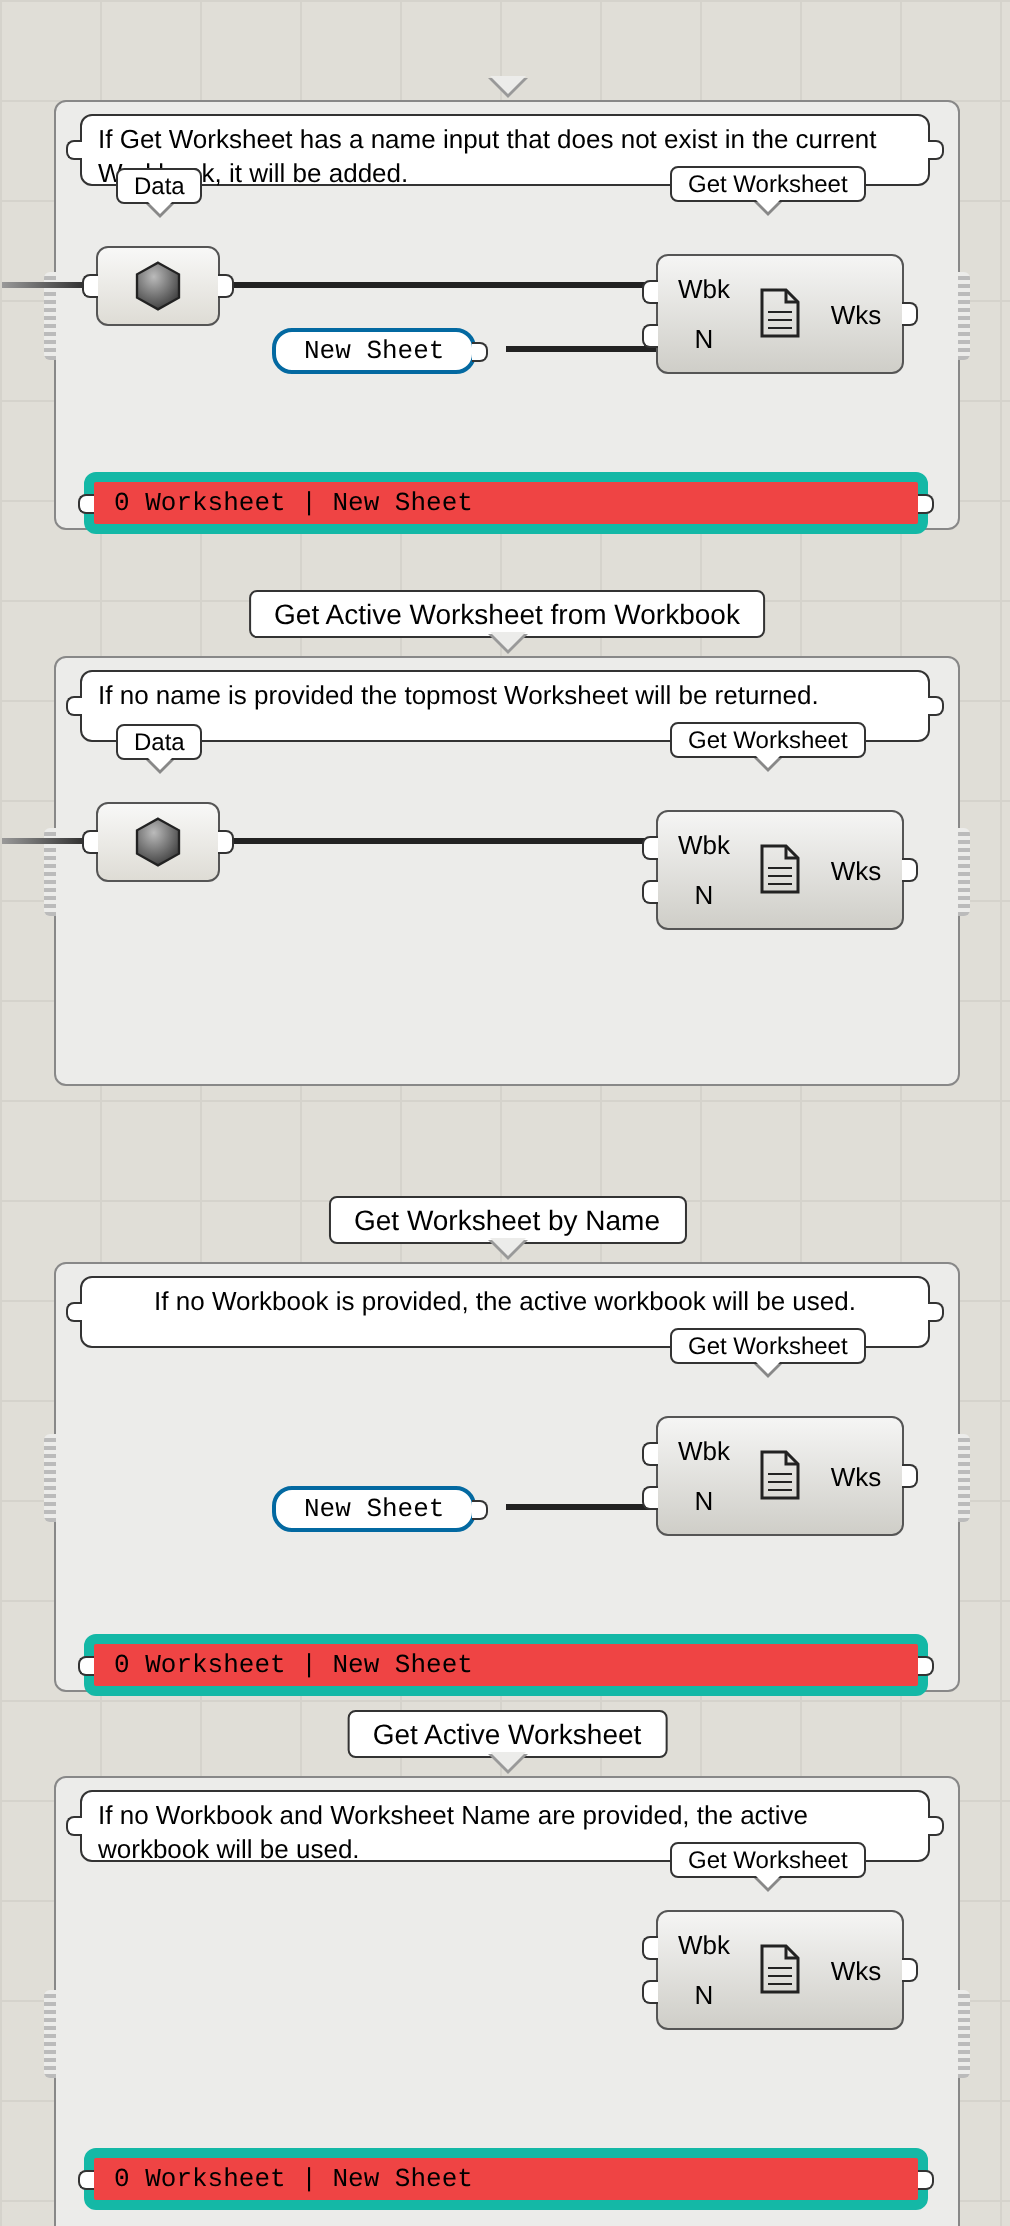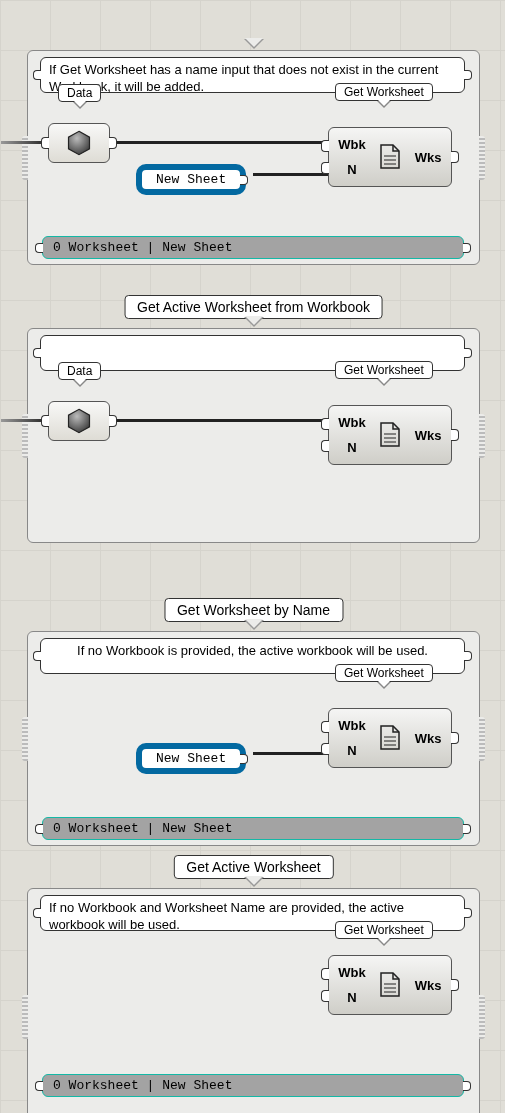--- a/index.html
+++ b/index.html
@@ -132,21 +132,21 @@
   .hex-port-l,.hex-port-r{
     position:absolute;width:8px;height:12px;background:#fff;border:1px solid #333;
     top:50%;transform:translateY(-50%);
   }
   .hex-port-l{left:-8px;border-radius:4px 0 0 4px;border-right:none;}
   .hex-port-r{right:-8px;border-radius:0 4px 4px 0;border-left:none;}
 
   .pill-node {
     position:absolute;
     background:#fff;
-    border:6px solid #0369a1;
+    border:2px solid #0369a1;
     border-radius:10px;
     font-family:"Courier New",monospace;
     font-size:13px;
     padding:2px 14px;
   }
   .pill-port-r{
     position:absolute;width:8px;height:10px;background:#fff;border:1px solid #333;
     top:50%;transform:translateY(-50%);
     right:-8px;border-radius:0 4px 4px 0;border-left:none;
   }
@@ -157,38 +157,37 @@
     background:linear-gradient(#f5f5f4,#cfcec8);
     border:1px solid #555;
     border-radius:6px;
   }
   .comp-inner{
     position:absolute;inset:4px;
     display:grid;
     grid-template-columns: 38px 1fr 38px;
     grid-template-rows: 1fr 1fr;
     align-items:center;
-    font-weight:bold;
   }
   .comp-label{font-size:13px;text-align:center;}
   .comp-icon{
     grid-row:1/3;grid-column:2;
     display:flex;align-items:center;justify-content:center;
   }
   .comp-port{
     position:absolute;width:8px;height:12px;background:#fff;border:1px solid #333;
   }
   .comp-port.l1{left:-8px;top:12px;border-radius:4px 0 0 4px;border-right:none;}
   .comp-port.l2{left:-8px;bottom:12px;border-radius:4px 0 0 4px;border-right:none;}
   .comp-port.r1{right:-8px;top:50%;transform:translateY(-50%);border-radius:0 4px 4px 0;border-left:none;}
 
   .result-panel{
     position:absolute;
-    background:#a3a3a3;
-    border:1px solid #14b8a6;
+    background:#ef4444;
+    border:5px solid #14b8a6;
     border-radius:6px;
     font-family:"Courier New",monospace;
     font-size:13px;
     padding:3px 10px;
   }
 
   .wire{position:absolute;background:#222;}
   .wire.h{height:3px;}
   .wire-grad{position:absolute;height:3px;background:linear-gradient(90deg,#999,#222);}
 </style>
@@ -269,20 +268,21 @@
   </div>
 </div>
 
 <div class="group" style="top:328px;height:215px;">
   <div class="group-handle"></div>
   <div class="group-handle right"></div>
   <div class="group-title-box">Get Active Worksheet from Workbook</div>
   <div class="group-title-pointer"></div>
 
   <div class="desc-panel" style="left:12px;top:6px;width:425px;height:36px;">
+    <span>If no name is provided the topmost Worksheet will be returned.</span>
     <div class="desc-port-l"></div>
     <div class="desc-port-r"></div>
   </div>
 
   <div class="small-label" style="left:30px;top:33px;">
     <span>Data</span>
     <div class="pointer"></div>
   </div>
   <div class="small-label" style="left:307px;top:32px;">
     <span>Get Worksheet</span>

